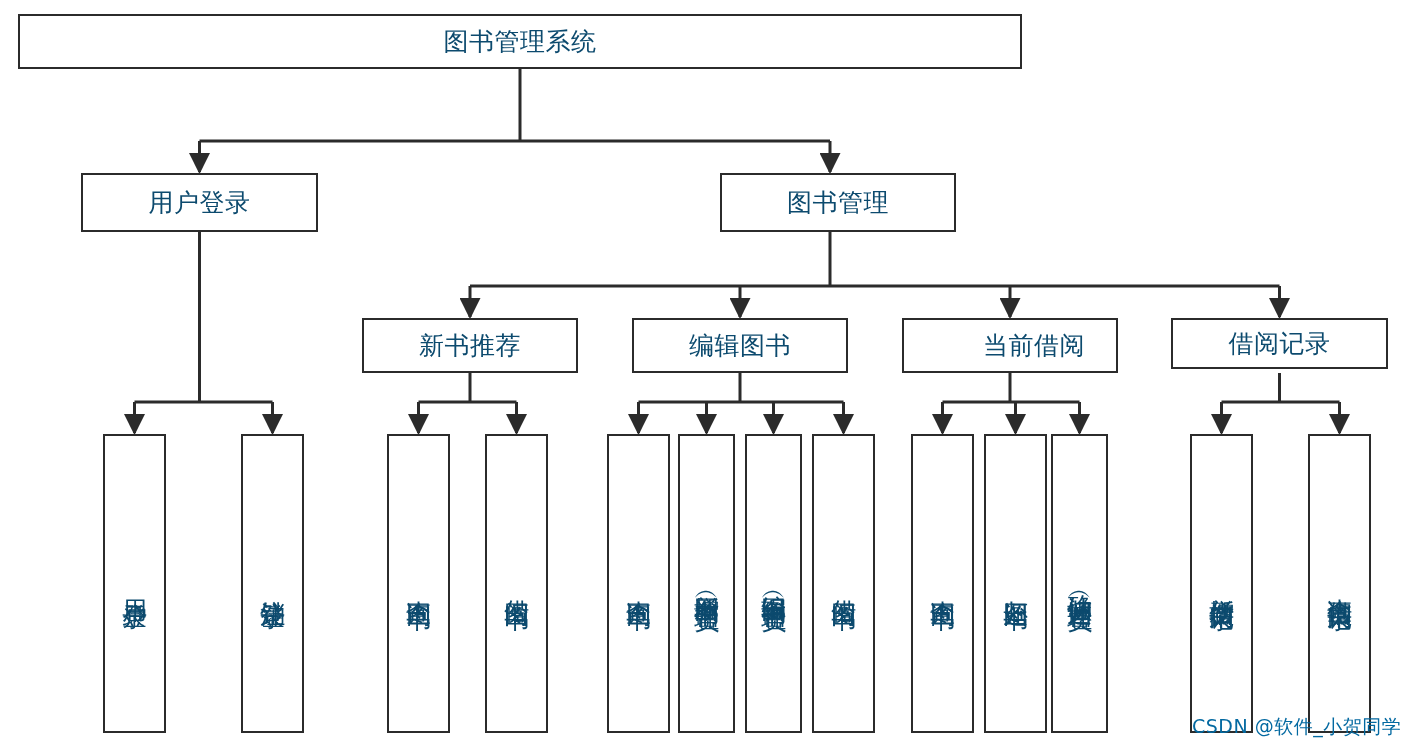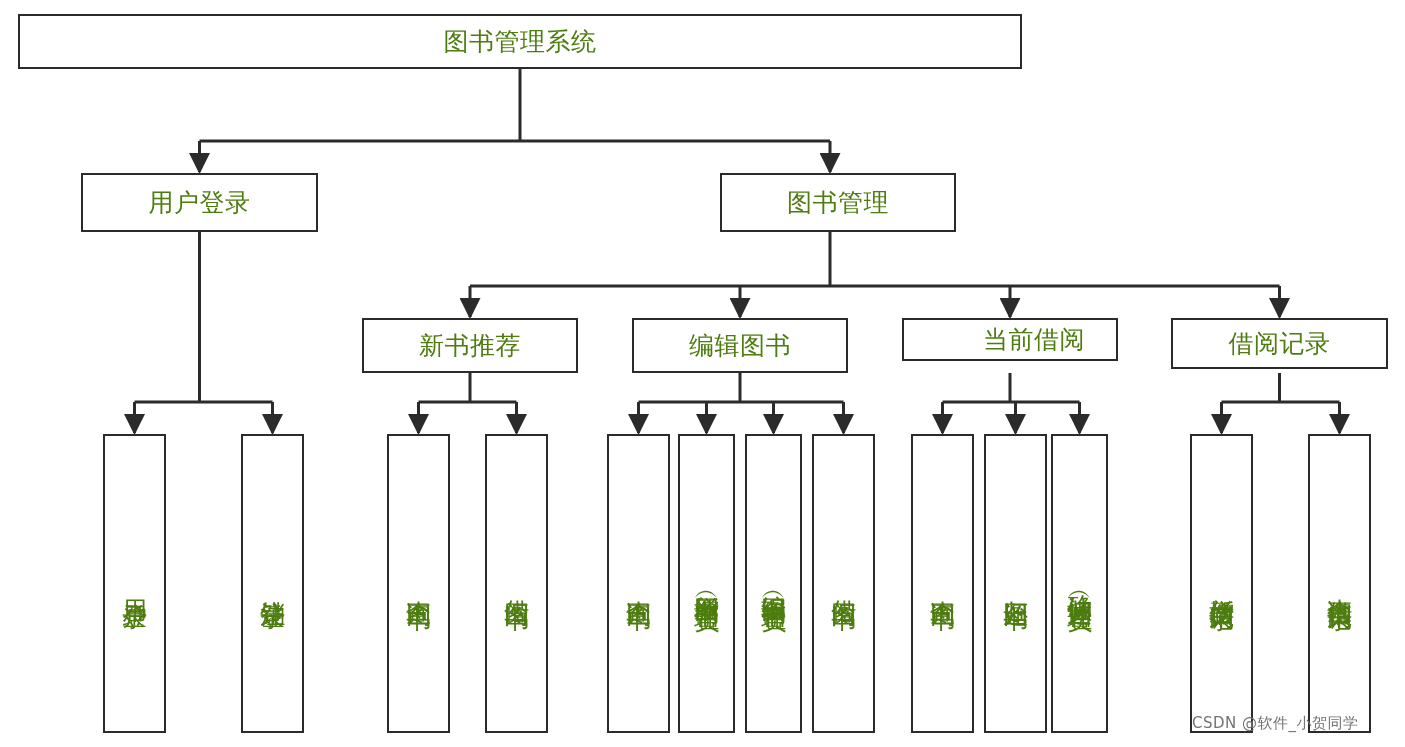--- a/index.html
+++ b/index.html
@@ -26,21 +26,21 @@
     pointer-events: none;
   }
   .node {
     position: absolute;
     box-sizing: border-box;
     border: 2.5px solid #2b2b2b;
     background: #ffffff;
     display: flex;
     align-items: center;
     justify-content: center;
-    color: #4d7c0f;
+    color: #0c4a6e;
   }
   .node .label {
     display: block;
     line-height: 1.12;
     letter-spacing: 0.5px;
     white-space: nowrap;
   }
   .node.horiz .label {
     font-size: 25px;
   }
@@ -55,22 +55,22 @@
   .node.vert .label {
     writing-mode: vertical-rl;
     text-orientation: upright;
     font-size: 25px;
     line-height: 1.18;
     letter-spacing: 2px;
     max-height: 268px;
   }
   .watermark {
     position: absolute;
-    font-size: 15px;
-    color: #737373;
+    font-size: 19px;
+    color: #0369a1;
     white-space: nowrap;
     letter-spacing: 0.5px;
   }
 </style>
 </head>
 <body>
 
 <div id="canvas">
 
   <svg id="edges" viewBox="0 0 1405 747" xmlns="http://www.w3.org/2000/svg">
@@ -125,21 +125,21 @@
       </div>
       <div class="node level2 horiz" id="n-book-manage" style="left: 712px; top: 173px; width: 236px; height: 59px; margin-left: 8px;">
         <span class="label">图书管理</span>
       </div>
       <div class="node level3 horiz" id="n-new-book-rec" style="left: 362px; top: 318px; width: 216px; height: 55px;">
         <span class="label">新书推荐</span>
       </div>
       <div class="node level3 horiz" id="n-book-borrow" style="left: 632px; top: 318px; width: 216px; height: 55px;">
         <span class="label">编辑图书</span>
       </div>
-      <div class="node level3 horiz" id="n-current-borrow" style="left: 902px; top: 318px; width: 216px; height: 43px; padding-left: 48px;">
+      <div class="node level3 horiz" id="n-current-borrow" style="left: 902px; top: 318px; width: 216px; height: 55px; padding-left: 48px;">
         <span class="label">当前借阅</span>
       </div>
       <div class="node level3 horiz" id="n-borrow-records" style="left: 1171px; top: 318px; width: 217px; height: 51px;">
         <span class="label">借阅记录</span>
       </div>
       <div class="node leaf vert" id="n-leaf-user-login" style="left: 103px; top: 434px; width: 63px; height: 299px;">
         <span class="label">用户登录</span>
       </div>
       <div class="node leaf vert" id="n-leaf-user-logout" style="left: 241px; top: 434px; width: 63px; height: 299px;">
         <span class="label">注销登录</span>

